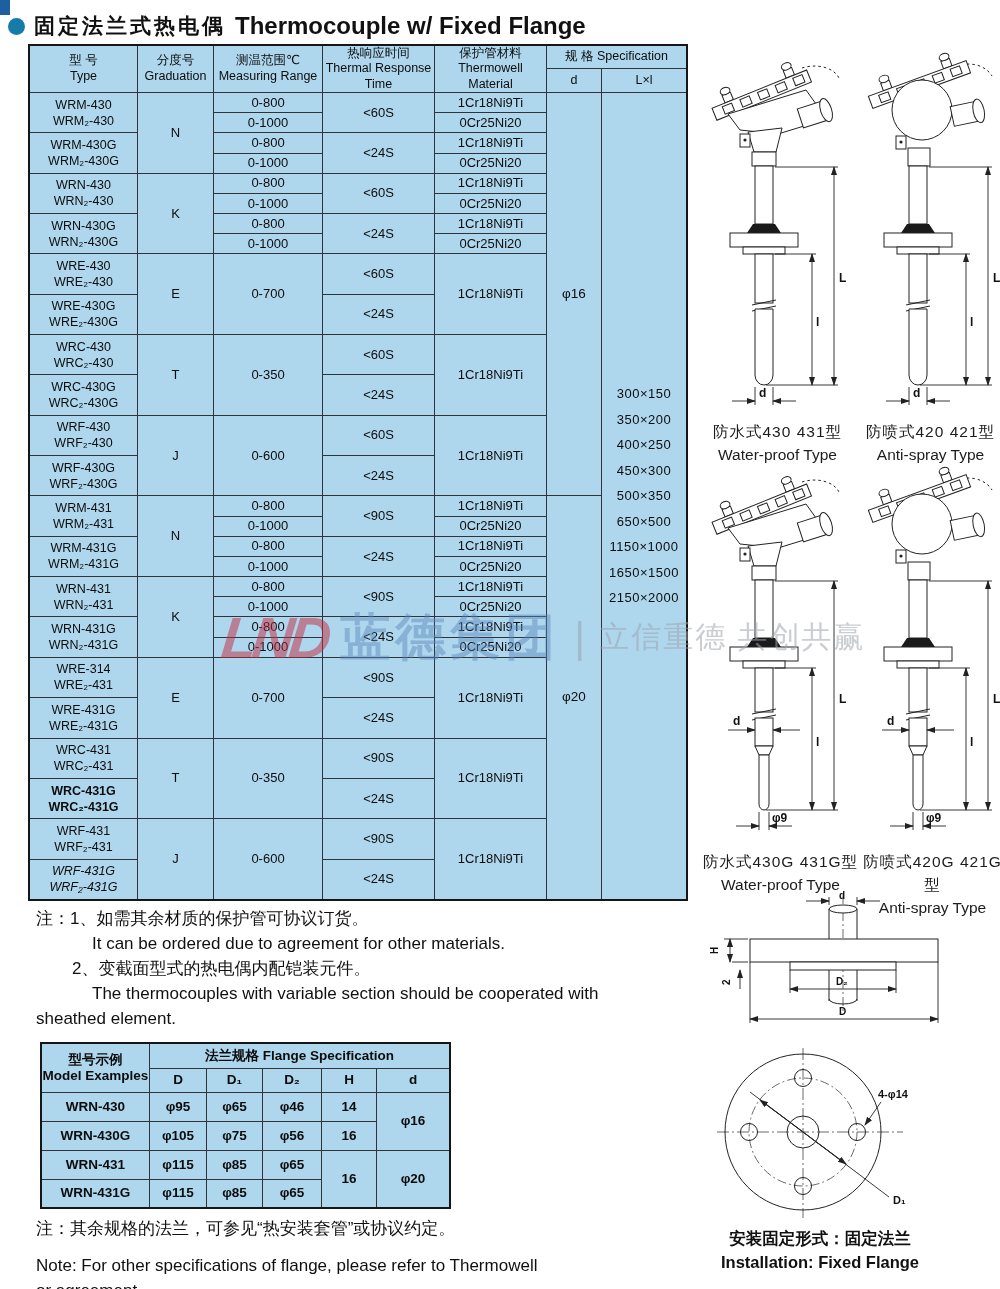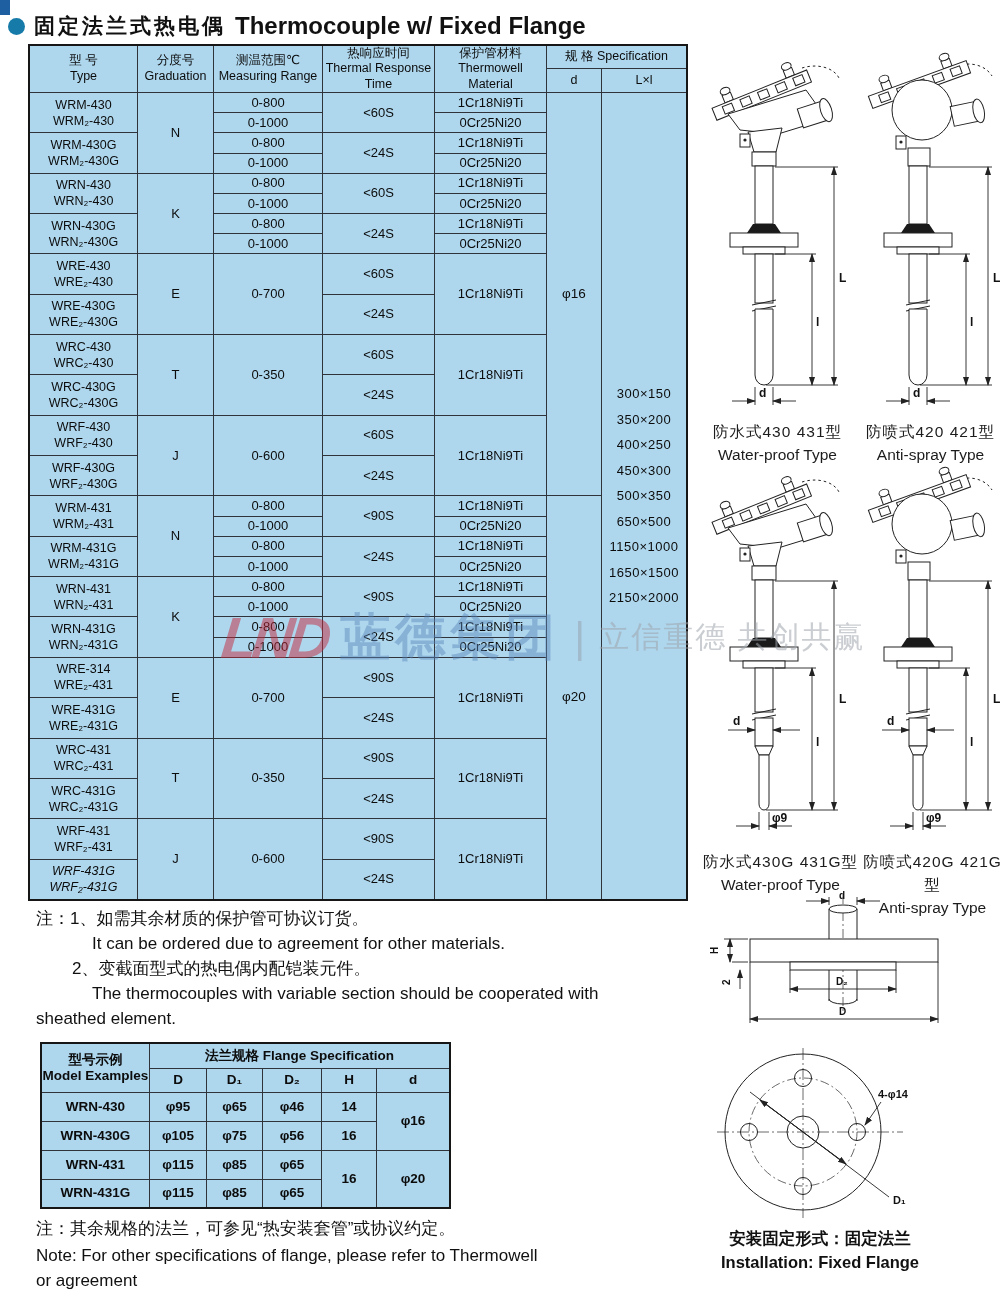--- a/index.html
+++ b/index.html
@@ -179,21 +179,21 @@
 WRE₂-431</div>
         <div class="cell typec" style="grid-area: 31 / 1 / span 2 / span 1; border-left: none;">WRE-431G
 WRE₂-431G</div>
         <div class="cell" style="grid-area: 29 / 2 / span 4 / span 1;">E</div>
         <div class="cell" style="grid-area: 29 / 3 / span 4 / span 1;">0-700</div>
         <div class="cell" style="grid-area: 29 / 4 / span 2 / span 1;">&lt;90S</div>
         <div class="cell" style="grid-area: 31 / 4 / span 2 / span 1;">&lt;24S</div>
         <div class="cell" style="grid-area: 29 / 5 / span 4 / span 1;">1Cr18Ni9Ti</div>
         <div class="cell typec" style="grid-area: 33 / 1 / span 2 / span 1; border-left: none;">WRC-431
 WRC₂-431</div>
-        <div class="cell typec" style="grid-area: 35 / 1 / span 2 / span 1; border-left: none;">WRC-431G
+        <div class="cell typec" style="grid-area: 35 / 1 / span 2 / span 1; border-left: none; font-weight: bold;">WRC-431G
 WRC₂-431G</div>
         <div class="cell" style="grid-area: 33 / 2 / span 4 / span 1;">T</div>
         <div class="cell" style="grid-area: 33 / 3 / span 4 / span 1;">0-350</div>
         <div class="cell" style="grid-area: 33 / 4 / span 2 / span 1;">&lt;90S</div>
         <div class="cell" style="grid-area: 35 / 4 / span 2 / span 1;">&lt;24S</div>
         <div class="cell" style="grid-area: 33 / 5 / span 4 / span 1;">1Cr18Ni9Ti</div>
         <div class="cell typec" style="grid-area: 37 / 1 / span 2 / span 1; border-left: none;">WRF-431
 WRF₂-431</div>
         <div class="cell typec" style="grid-area: 39 / 1 / span 2 / span 1; border-left: none; font-style: italic;">WRF-431G
 WRF₂-431G</div>
@@ -557,17 +557,17 @@
       <div class="cell" style="grid-area: 5 / 5 / span 2 / span 1;">16</div>
       <div class="cell" style="grid-area: 5 / 6 / span 2 / span 1;">φ20</div>
       <div class="cell" style="grid-area: 6 / 1 / span 1 / span 1; border-left: none;">WRN-431G</div>
       <div class="cell" style="grid-area: 6 / 2 / span 1 / span 1;">φ115</div>
       <div class="cell" style="grid-area: 6 / 3 / span 1 / span 1;">φ85</div>
       <div class="cell" style="grid-area: 6 / 4 / span 1 / span 1;">φ65</div>
     </div>
 
   <div class="notes" style="left:36px;top:1216px;width:640px">
     <div>注：其余规格的法兰，可参见“热安装套管”或协议约定。</div>
-    <div class="en" style="margin-top:2px">Note: For other specifications of flange, please refer to Thermowell</div>
+    <div class="en" style="margin-top:12px">Note: For other specifications of flange, please refer to Thermowell</div>
     <div class="en">or agreement</div>
   </div>
 
 </div>
 
 </body></html>

